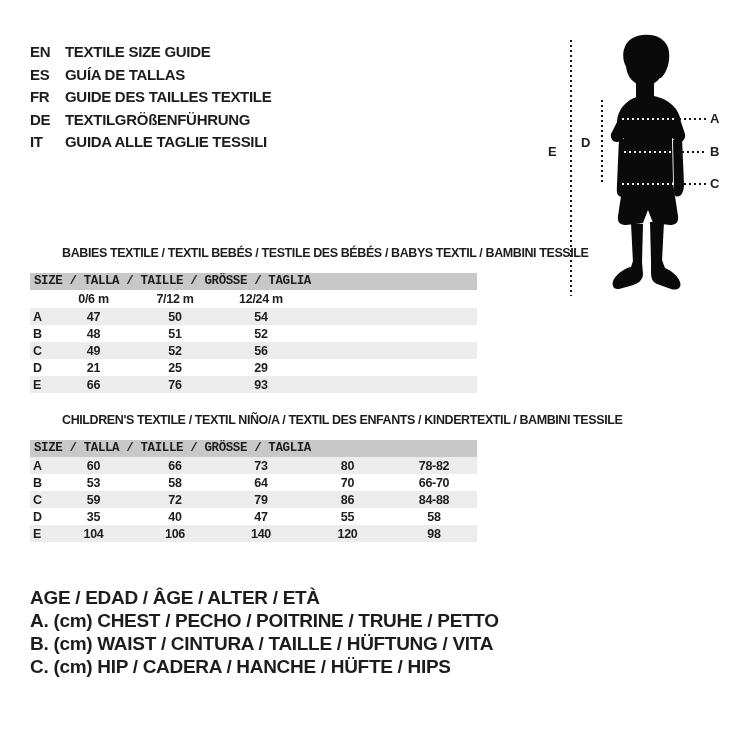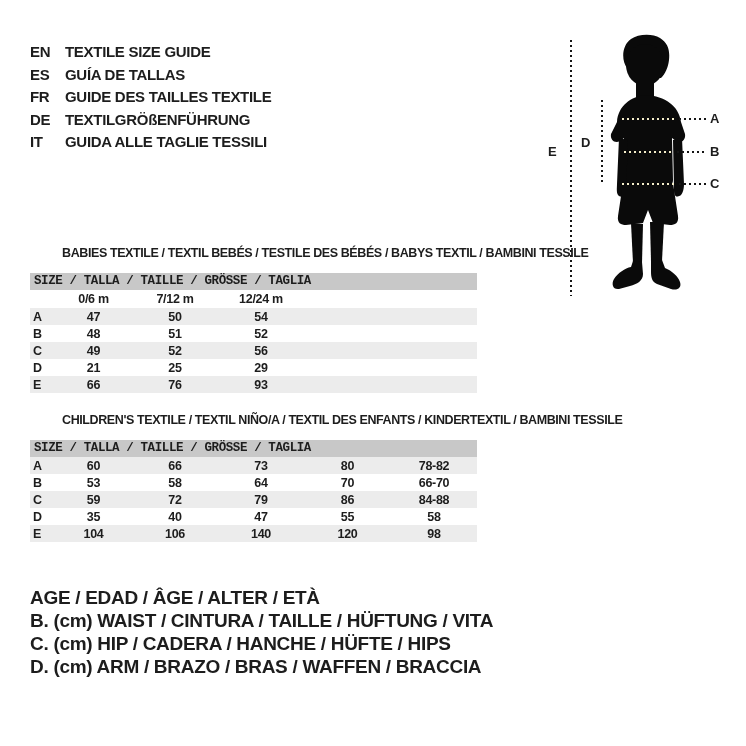--- a/index.html
+++ b/index.html
@@ -187,18 +187,18 @@
           <span class="cell">106</span>
           <span class="cell">140</span>
           <span class="cell">120</span>
           <span class="cell">98</span>
         </div>
       </div>
   </div>
 
   <div class="legend">
     <div class="legend-line">AGE / EDAD / ÂGE / ALTER / ETÀ</div>
+  <div class="legend-line">A. (cm) CHEST / PECHO / POITRINE / TRUHE / PETTO</div>
       <div class="legend-line">B. (cm) WAIST / CINTURA / TAILLE / HÜFTUNG / VITA</div>
       <div class="legend-line">C. (cm) HIP / CADERA / HANCHE / HÜFTE / HIPS</div>
-      <div class="legend-line">D. (cm) ARM / BRAZO / BRAS / WAFFEN / BRACCIA</div>
     </div>
 
 </div>
 
 </body></html>

